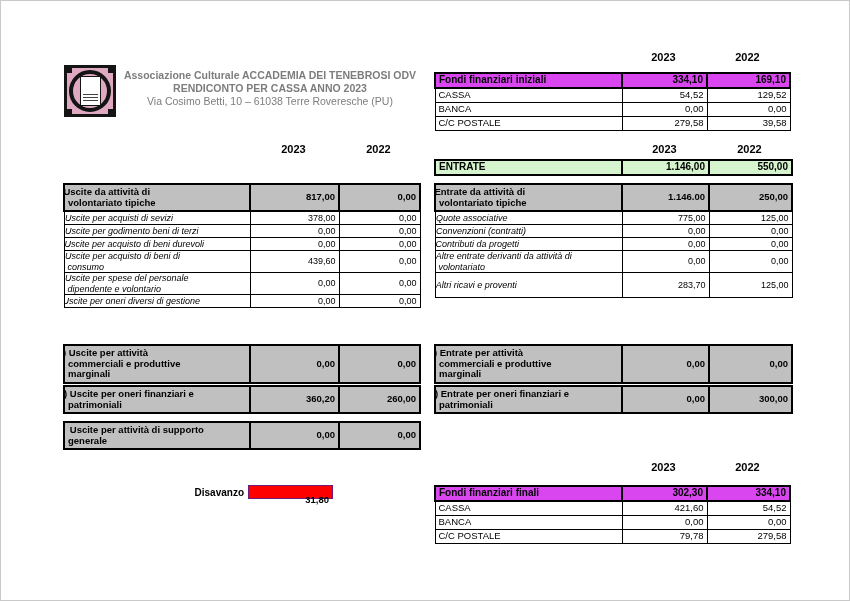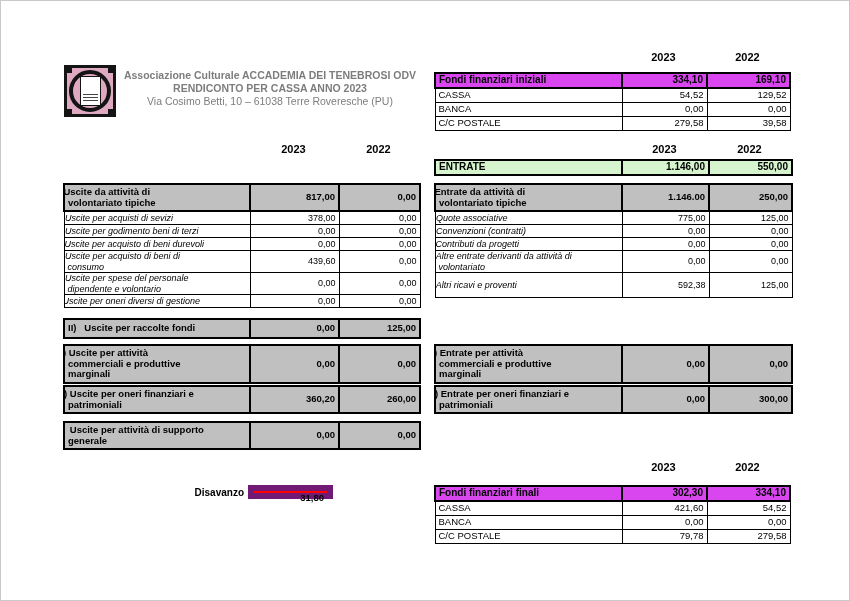--- a/index.html
+++ b/index.html
@@ -45,22 +45,22 @@
              border:2px solid #000; padding-top:2px; padding-bottom:2px; }
   .sect-single td { height:13px; }
 
   .sub td { height:12px; }
   .sub .lbl { font-style:italic; }
 
   
   .dis-label { position:absolute; left:100px; top:486px; width:143px; text-align:right;
                font-weight:bold; font-size:10px; }
   .dis-value { position:absolute; left:247px; top:484px; width:85px; height:14px;
-               background:#ff0000; border:6px solid #701a75; box-sizing:border-box;
-               font-weight:bold; font-size:9.5px; text-align:right; padding:1px 3px 0 0; }
+               background:#ff0000; border:1px solid #701a75; box-sizing:border-box;
+               font-weight:bold; font-size:9.5px; text-align:right; padding:8px 3px 0 0; }
 </style>
 </head>
 <body>
 
 <div class="page">
 
   <div class="logo">
     <div class="logo-ring"></div>
     <div class="logo-dot" style="left:0;top:0"></div>
     <div class="logo-dot" style="right:0;top:0"></div>
@@ -154,34 +154,20 @@
       <td class="num">0,00</td>
     </tr>
     <tr class="sub">
       <td class="lbl hang">f) Uscite per oneri diversi di gestione</td>
       <td class="num">0,00</td>
       <td class="num">0,00</td>
     </tr>
   </tbody>
     </table>
 
-  <table class="tbl" style="left:62px; top:317px; width:356px;">
-    <colgroup>
-        <col style="width:186px">
-        <col style="width:89px">
-        <col style="width:81px">
-      </colgroup>
-    <tbody>
-        <tr class="sect sect-single">
-      <td class="lbl">II)   Uscite per raccolte fondi</td>
-      <td class="num">0,00</td>
-      <td class="num">125,00</td>
-    </tr>
-  </tbody>
-    </table>
 
   <table class="tbl" style="left:62px; top:343px; width:356px;">
     <colgroup>
         <col style="width:186px">
         <col style="width:89px">
         <col style="width:81px">
       </colgroup>
     <tbody>
         <tr class="sect">
       <td class="lbl hang">III) Uscite per attività
@@ -273,21 +259,21 @@
       <td class="num">0,00</td>
     </tr>
     <tr class="sub">
       <td class="lbl hang">d) Altre entrate derivanti da attività di
 volontariato</td>
       <td class="num">0,00</td>
       <td class="num">0,00</td>
     </tr>
     <tr class="sub" style="height:25px">
       <td class="lbl hang">e) Altri ricavi e proventi</td>
-      <td class="num">592,38</td>
+      <td class="num">283,70</td>
       <td class="num">125,00</td>
     </tr>
   </tbody>
     </table>
 
 
   <table class="tbl" style="left:433px; top:343px; width:357px;">
     <colgroup>
         <col style="width:187px">
         <col style="width:87px">

